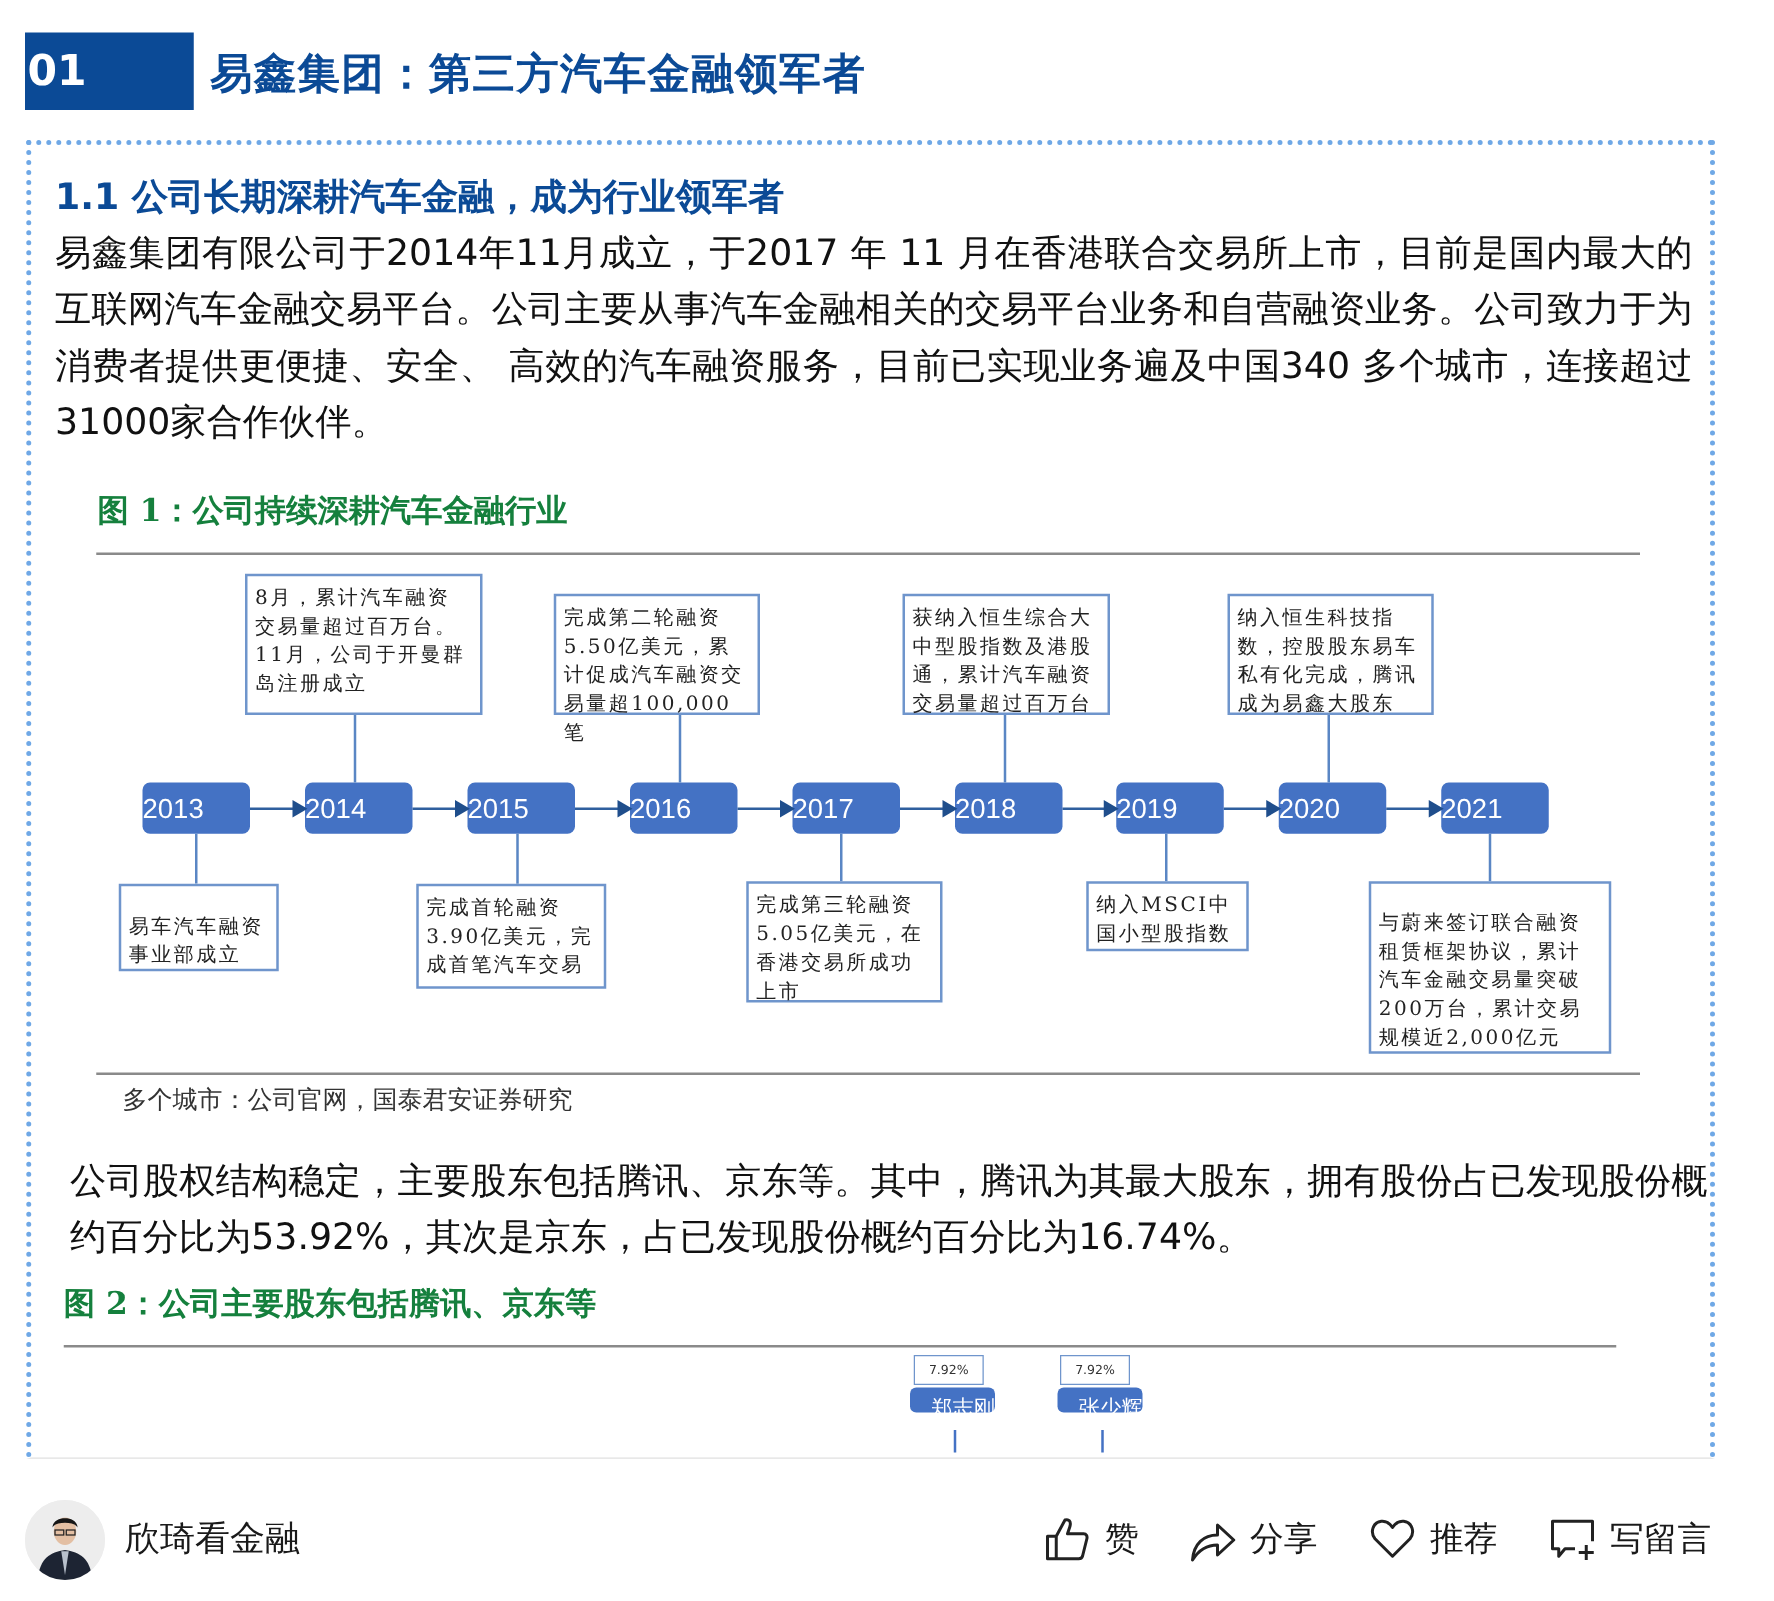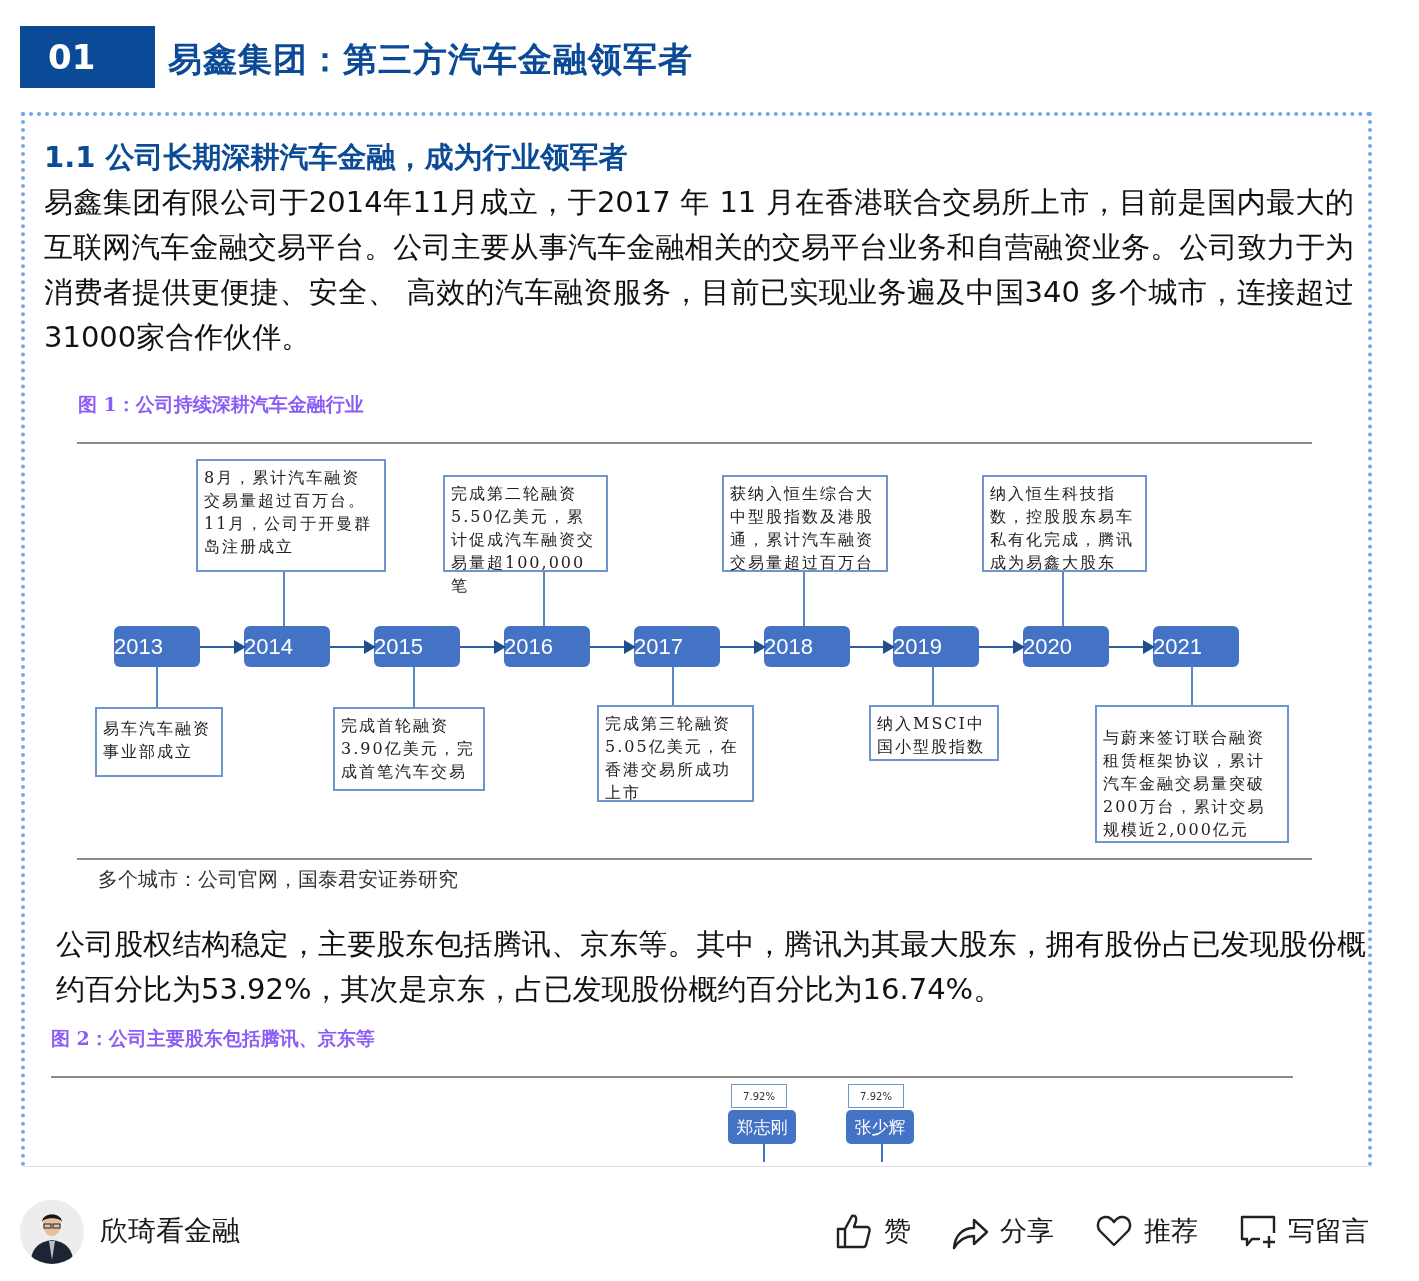--- a/index.html
+++ b/index.html
@@ -2,38 +2,38 @@
 <html><head>
 <meta charset="utf-8">
 <style>
   html, body { margin:0; padding:0; background:#ffffff; }
   body { width:1419px; height:1281px; position:relative; overflow:hidden;
          font-family:"DejaVu Sans","Liberation Sans",sans-serif; color:#1a1a1a; }
 
   
   .sec-num { position:absolute; left:20px; top:26px; width:135px; height:62px;
              background:#0b4a96; color:#fff; font-weight:bold; font-size:34px;
-             line-height:62px; padding-left:28px; box-sizing:border-box; }
+             line-height:62px; padding-left:2px; box-sizing:border-box; }
   .sec-title { position:absolute; left:168px; top:30px; font-size:34px; font-weight:bold;
                color:#0b4a96; line-height:58px; letter-spacing:1px; }
 
   
   .frame { position:absolute; left:21px; top:112px; width:1351px; height:1055px;
            border-top:4px dotted #6fa8e6; border-left:4px dotted #6fa8e6;
            border-right:4px dotted #6fa8e6; border-bottom:1px solid #e0e0e0; box-sizing:border-box; }
 
   .sub-title { position:absolute; left:44px; top:136px; font-size:29px; font-weight:bold;
                color:#0b4a96; line-height:42px; }
   .para { position:absolute; left:44px; width:1310px; font-size:29px; line-height:45px;
           color:#111; text-align:justify; }
   .para1 { top:180px; }
   .para2 { top:922px;margin-left:12px; }
 
   .fig-title { position:absolute; font-family:"DejaVu Serif","Liberation Serif",serif;
-               font-weight:bold; font-size:19px; color:#8b5cf6; }
+               font-weight:bold; font-size:25px; color:#15803d; }
   .fig1-title { left:78px; top:392px; }
   .fig2-title { left:51px; top:1026px; }
   .hr { position:absolute; height:2px; background:#8a8a8a; }
   .hr1 { left:77px; top:442px; width:1235px; }
   .hr2 { left:77px; top:858px; width:1235px; }
   .hr3 { left:51px; top:1076px; width:1242px; }
   .source { position:absolute; left:98px; top:866px; font-size:20px; color:#333; }
 
   
   .year { position:absolute; top:626px; width:86px; height:41px; background:#4472c4;
@@ -43,22 +43,22 @@
   .arrow::after { content:""; position:absolute; right:-2px; top:-6px; border-left:12px solid #1f4e8c;
                   border-top:7px solid transparent; border-bottom:7px solid transparent; }
   .vline { position:absolute; width:2px; background:#5a86c4; }
   .note { position:absolute; border:2px solid #6f95cc; background:#fff; box-sizing:border-box;
           font-family:"DejaVu Serif","Liberation Serif",serif; font-size:16px; line-height:23px;
           color:#222; padding:5px 6px; letter-spacing:2px; }
 
   
   .pct { position:absolute; top:1084px; width:56px; height:24px; border:1.5px solid #6f95cc;
          background:#fff; font-size:10px; text-align:center; line-height:24px; color:#333; box-sizing:border-box; }
-  .holder { position:absolute; top:1110px; width:68px; height:34px; background:#4472c4; color:#fff;
-            border-radius:5px; font-family:"DejaVu Serif",serif; font-size:17px; text-align:center; line-height:34px; }
+  .holder { position:absolute; top:1110px; width:68px; height:20px; background:#4472c4; color:#fff;
+            border-radius:5px; font-family:"DejaVu Serif",serif; font-size:17px; text-align:right; line-height:34px; }
   .dline { position:absolute; top:1144px; width:1.5px; height:18px; background:#4472c4; }
 
   
   .avatar { position:absolute; left:20px; top:1200px; width:64px; height:64px; border-radius:50%;
             background:#ececec; overflow:hidden; }
   .author { position:absolute; left:100px; top:1212px; font-size:28px; color:#1a1a1a; }
   .action { position:absolute; top:1208px; height:46px; display:flex; align-items:center; gap:10px;
             font-size:27px; color:#1a1a1a; cursor:pointer; }
   .action svg { width:40px; height:40px; }
 </style>
@@ -106,21 +106,21 @@
   <div class="vline" style="left:413px;top:667px;height:41px"></div>
   <div class="vline" style="left:672px;top:667px;height:40px"></div>
   <div class="vline" style="left:932px;top:667px;height:40px"></div>
   <div class="vline" style="left:1191px;top:667px;height:39px"></div>
 
   <div class="note" style="left:196px;top:459px;width:190px;height:113px">8月，累计汽车融资交易量超过百万台。11月，公司于开曼群岛注册成立</div>
   <div class="note" style="left:443px;top:475px;width:165px;height:97px">完成第二轮融资5.50亿美元，累计促成汽车融资交易量超100,000笔</div>
   <div class="note" style="left:722px;top:475px;width:166px;height:97px">获纳入恒生综合大中型股指数及港股通，累计汽车融资交易量超过百万台</div>
   <div class="note" style="left:982px;top:475px;width:165px;height:97px">纳入恒生科技指数，控股股东易车私有化完成，腾讯成为易鑫大股东</div>
 
-  <div class="note" style="left:95px;top:707px;width:128px;height:70px;padding-top:8px">易车汽车融资事业部成立</div>
+  <div class="note" style="left:95px;top:707px;width:128px;height:70px;padding-top:20px">易车汽车融资事业部成立</div>
   <div class="note" style="left:333px;top:707px;width:152px;height:84px">完成首轮融资3.90亿美元，完成首笔汽车交易</div>
   <div class="note" style="left:597px;top:705px;width:157px;height:97px">完成第三轮融资5.05亿美元，在香港交易所成功上市</div>
   <div class="note" style="left:869px;top:705px;width:130px;height:56px">纳入MSCI中国小型股指数</div>
   <div class="note" style="left:1095px;top:705px;width:194px;height:138px;padding-top:19px">与蔚来签订联合融资租赁框架协议，累计汽车金融交易量突破200万台，累计交易规模近2,000亿元</div>
 </div>
 
 <div class="hr hr2"></div>
 <div class="source">多个城市：公司官网，国泰君安证券研究</div>
 
 <div class="para para2">公司股权结构稳定，主要股东包括腾讯、京东等。其中，腾讯为其最大股东，拥有股份占已发现股份概约百分比为53.92%，其次是京东，占已发现股份概约百分比为16.74%。</div>

